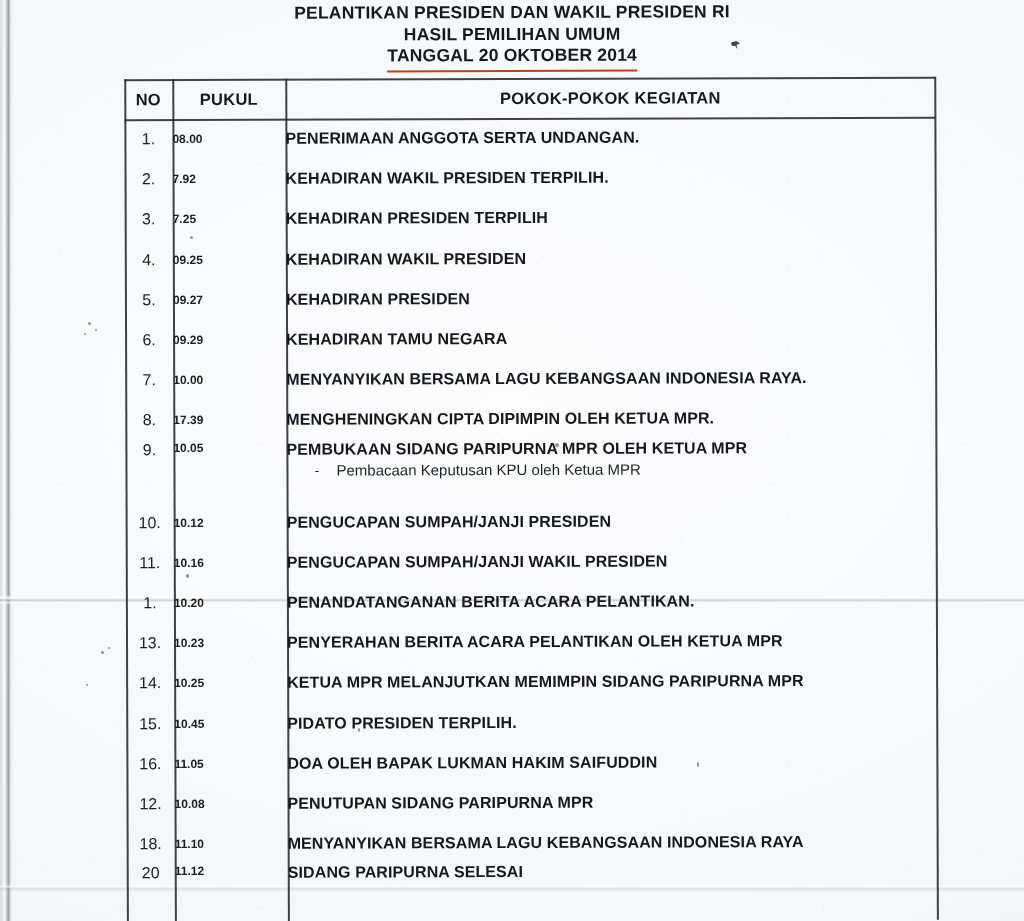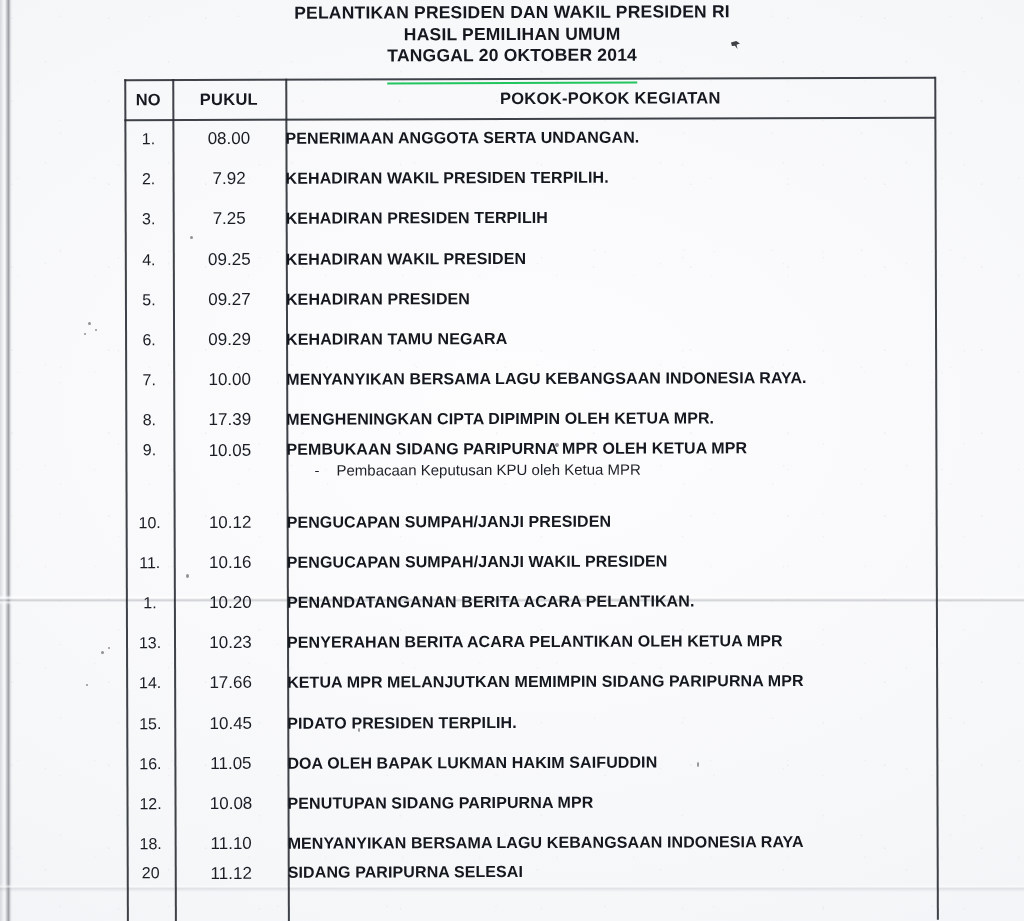--- a/index.html
+++ b/index.html
@@ -101,22 +101,22 @@
     font-weight: bold;
     letter-spacing: .2px;
   }
   .title-l1 { top: 2px;  font-size: 17.5px; }
   .title-l2 { top: 24px; font-size: 17.5px; }
   .title-l3 {
     top: 45px;
     font-size: 17.5px;
   }
   .title-l3 span {
-    border-bottom: 2px solid #22c55e;
-    padding-bottom: 17px;
+    border-bottom: 2px solid #c2410c;
+    padding-bottom: 5px;
   }
 
   
   .ink-speck {
     position: absolute;
     width: 9px; height: 8px;
     background: #26282e;
     clip-path: polygon(0% 18%, 58% 0%, 100% 30%, 62% 46%, 72% 100%, 44% 58%, 10% 62%);
     opacity: .88;
   }
@@ -172,24 +172,24 @@
   tbody tr { height: 40.2px; }
 
   td.cell-no {
     text-align: center;
     font-size: 16px;
     color: #1a1d24;
     font-weight: normal;
     vertical-align: middle;
   }
   td.cell-time {
-    text-align: center;
-    font-size: 17px;
+    text-align: left;
+    font-size: 12px;
     color: #1a1d24;
-    font-weight: normal;
+    font-weight: bold;
     vertical-align: middle;
   }
   td.cell-act {
     padding-left: 14px;
     font-size: 16px;
     font-weight: bold;
     color: #14171e;
     letter-spacing: .1px;
     vertical-align: middle;
   }
@@ -341,21 +341,21 @@
           <td class="cell-time">10.20</td>
           <td class="cell-act">PENANDATANGANAN BERITA ACARA PELANTIKAN.</td>
         </tr>
         <tr>
           <td class="cell-no">13.</td>
           <td class="cell-time">10.23</td>
           <td class="cell-act">PENYERAHAN BERITA ACARA PELANTIKAN OLEH KETUA MPR</td>
         </tr>
         <tr>
           <td class="cell-no">14.</td>
-          <td class="cell-time">17.66</td>
+          <td class="cell-time">10.25</td>
           <td class="cell-act">KETUA MPR MELANJUTKAN MEMIMPIN SIDANG PARIPURNA MPR</td>
         </tr>
         <tr>
           <td class="cell-no">15.</td>
           <td class="cell-time">10.45</td>
           <td class="cell-act">PIDATO PRESIDEN TERPILIH.</td>
         </tr>
         <tr>
           <td class="cell-no">16.</td>
           <td class="cell-time">11.05</td>

